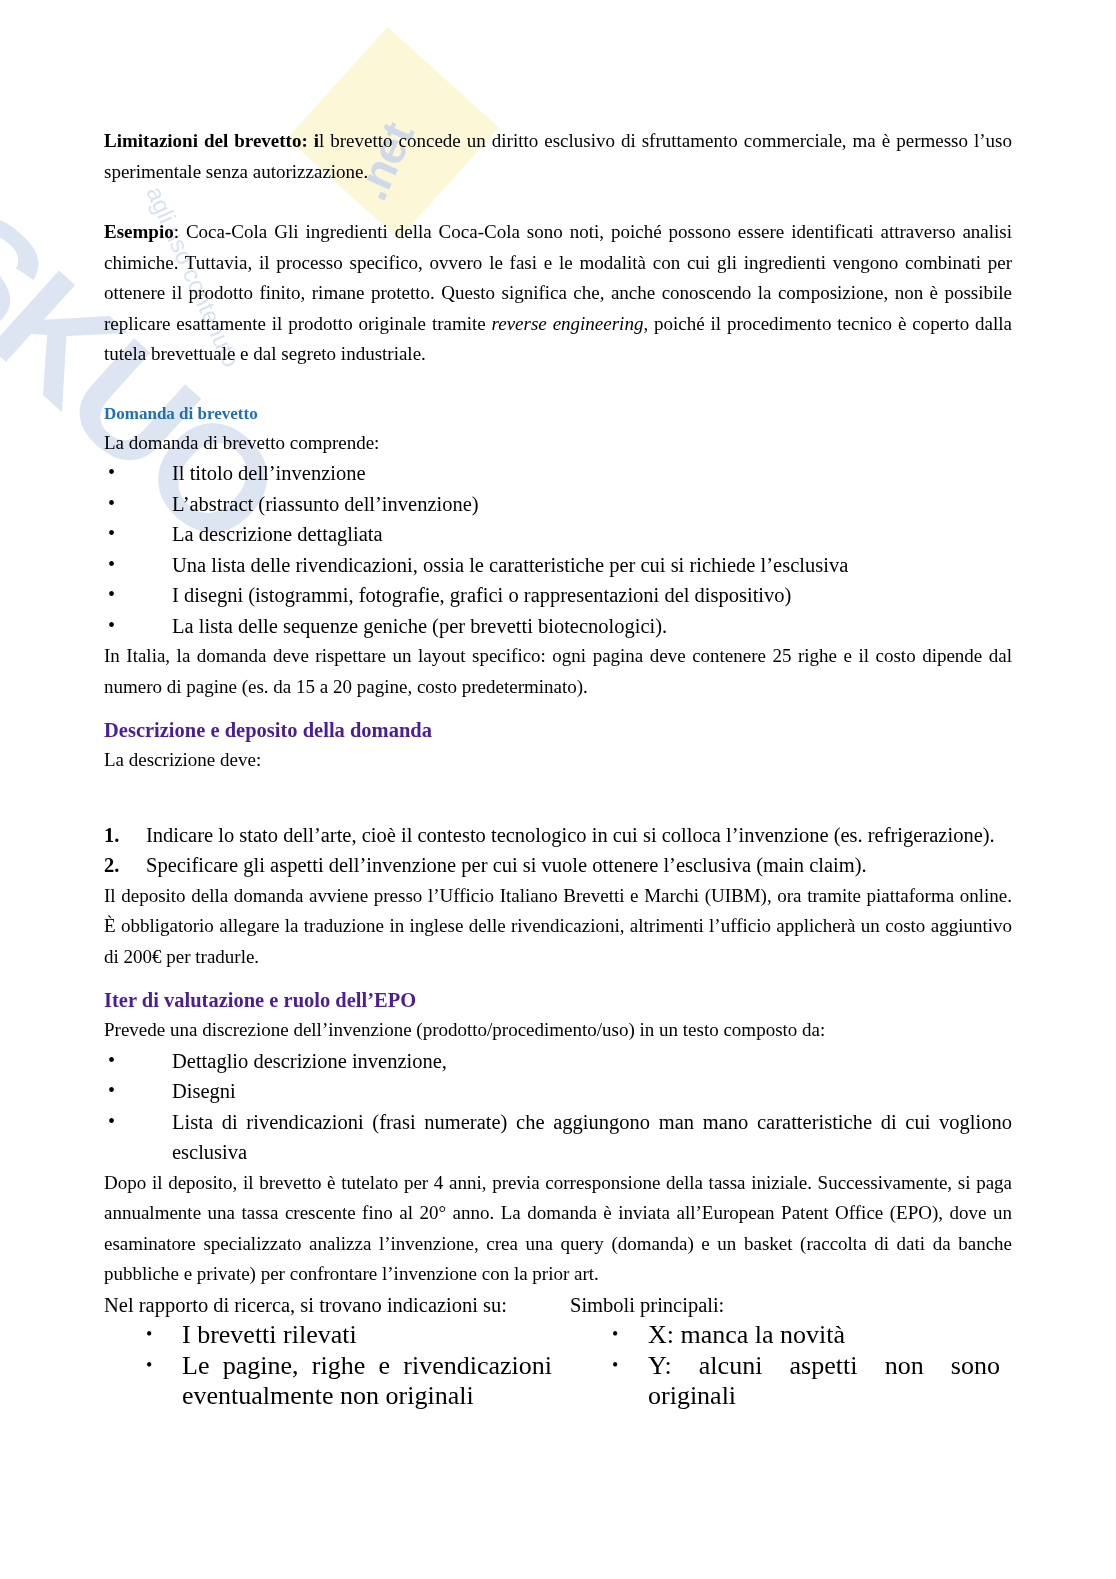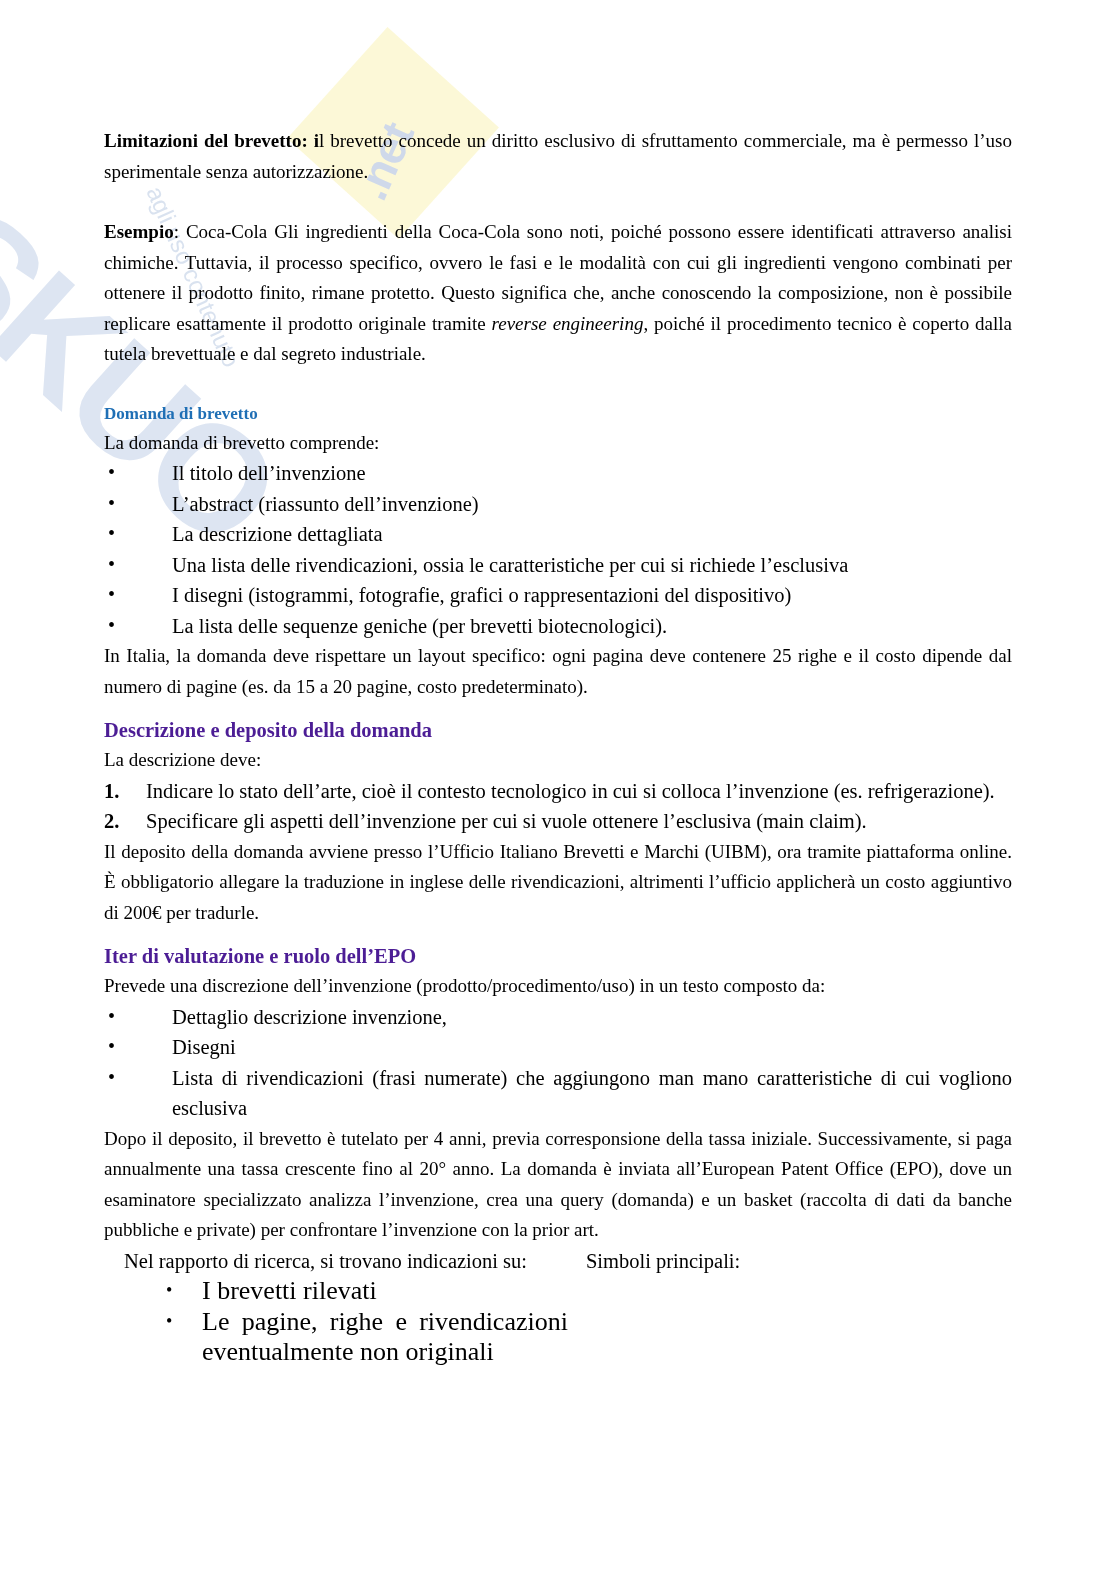--- a/index.html
+++ b/index.html
@@ -129,20 +129,21 @@
     left: 4px;
     top: -1px;
     font-size: 20px;
     line-height: 30.5px;
   }
 
   
   ol.doc-numbers {
     list-style: none;
     counter-reset: dn;
+    margin-top: 44px;
   }
   ol.doc-numbers > li {
     position: relative;
     padding-left: 42px;
     font-size: 20.5px;
     line-height: 30.5px;
     text-align: justify;
     counter-increment: dn;
   }
   ol.doc-numbers > li::before {
@@ -151,21 +152,21 @@
     left: 0;
     top: 0;
     font-weight: bold;
   }
 
   
   .two-col {
     display: flex;
     width: 908px;
   }
-  .col-left  { width: 448px; margin-left: 20px; }
+  .col-left  { width: 448px; }
   .col-right { width: 430px; margin-left: 18px; }
 
   ul.sub-bullets {
     list-style: none;
     margin-top: 0;
   }
   ul.sub-bullets > li {
     position: relative;
     padding-left: 78px;
     font-size: 26px;
@@ -244,17 +245,21 @@
     <div class="two-col">
       <div class="col-left">
         <p class="col-lead">Nel rapporto di ricerca, si trovano indicazioni su:</p>
         <ul class="sub-bullets">
           <li>I brevetti rilevati</li>
           <li>Le pagine, righe e rivendicazioni eventualmente non originali</li>
         </ul>
       </div>
       <div class="col-right">
         <p class="col-lead">Simboli principali:</p>
+        <ul class="sub-bullets">
+          <li>X: manca la novità</li>
+          <li>Y: alcuni aspetti non sono originali</li>
+        </ul>
       </div>
     </div>
 
   </div>
 </div>
 
 </body></html>

